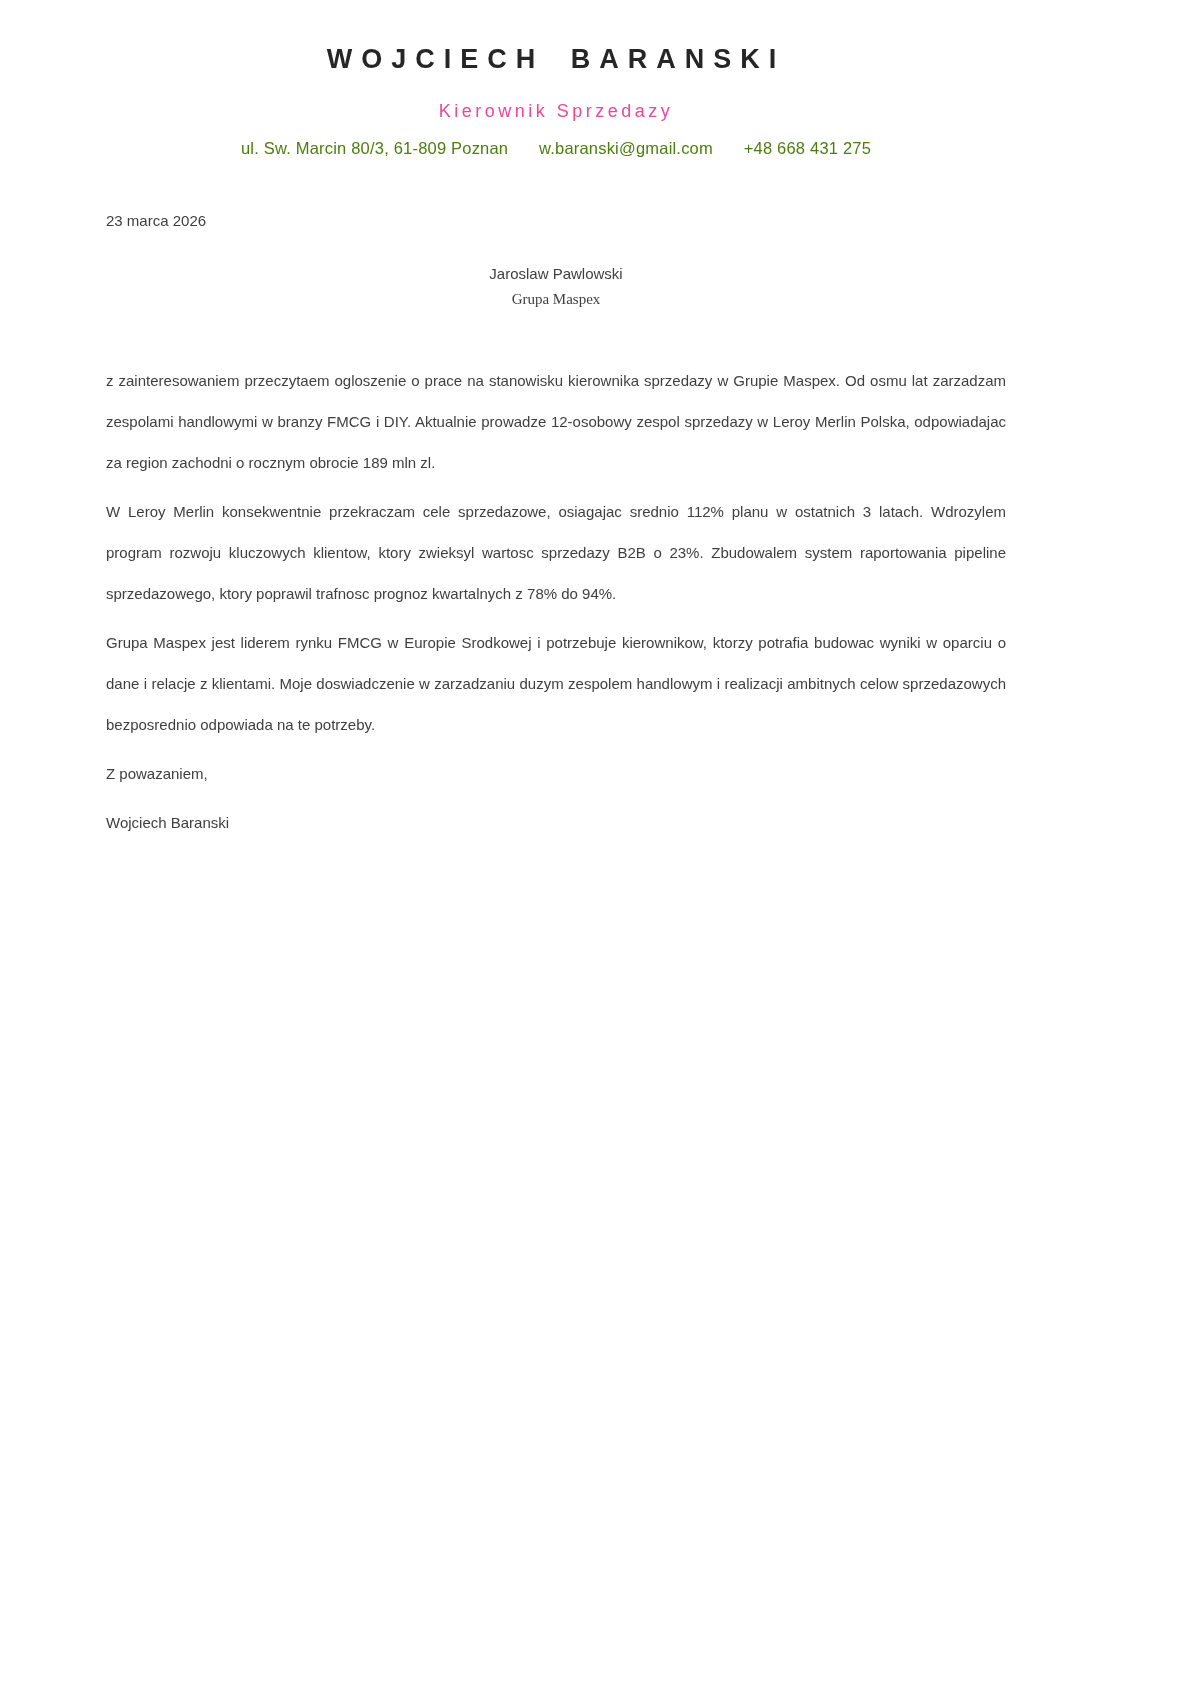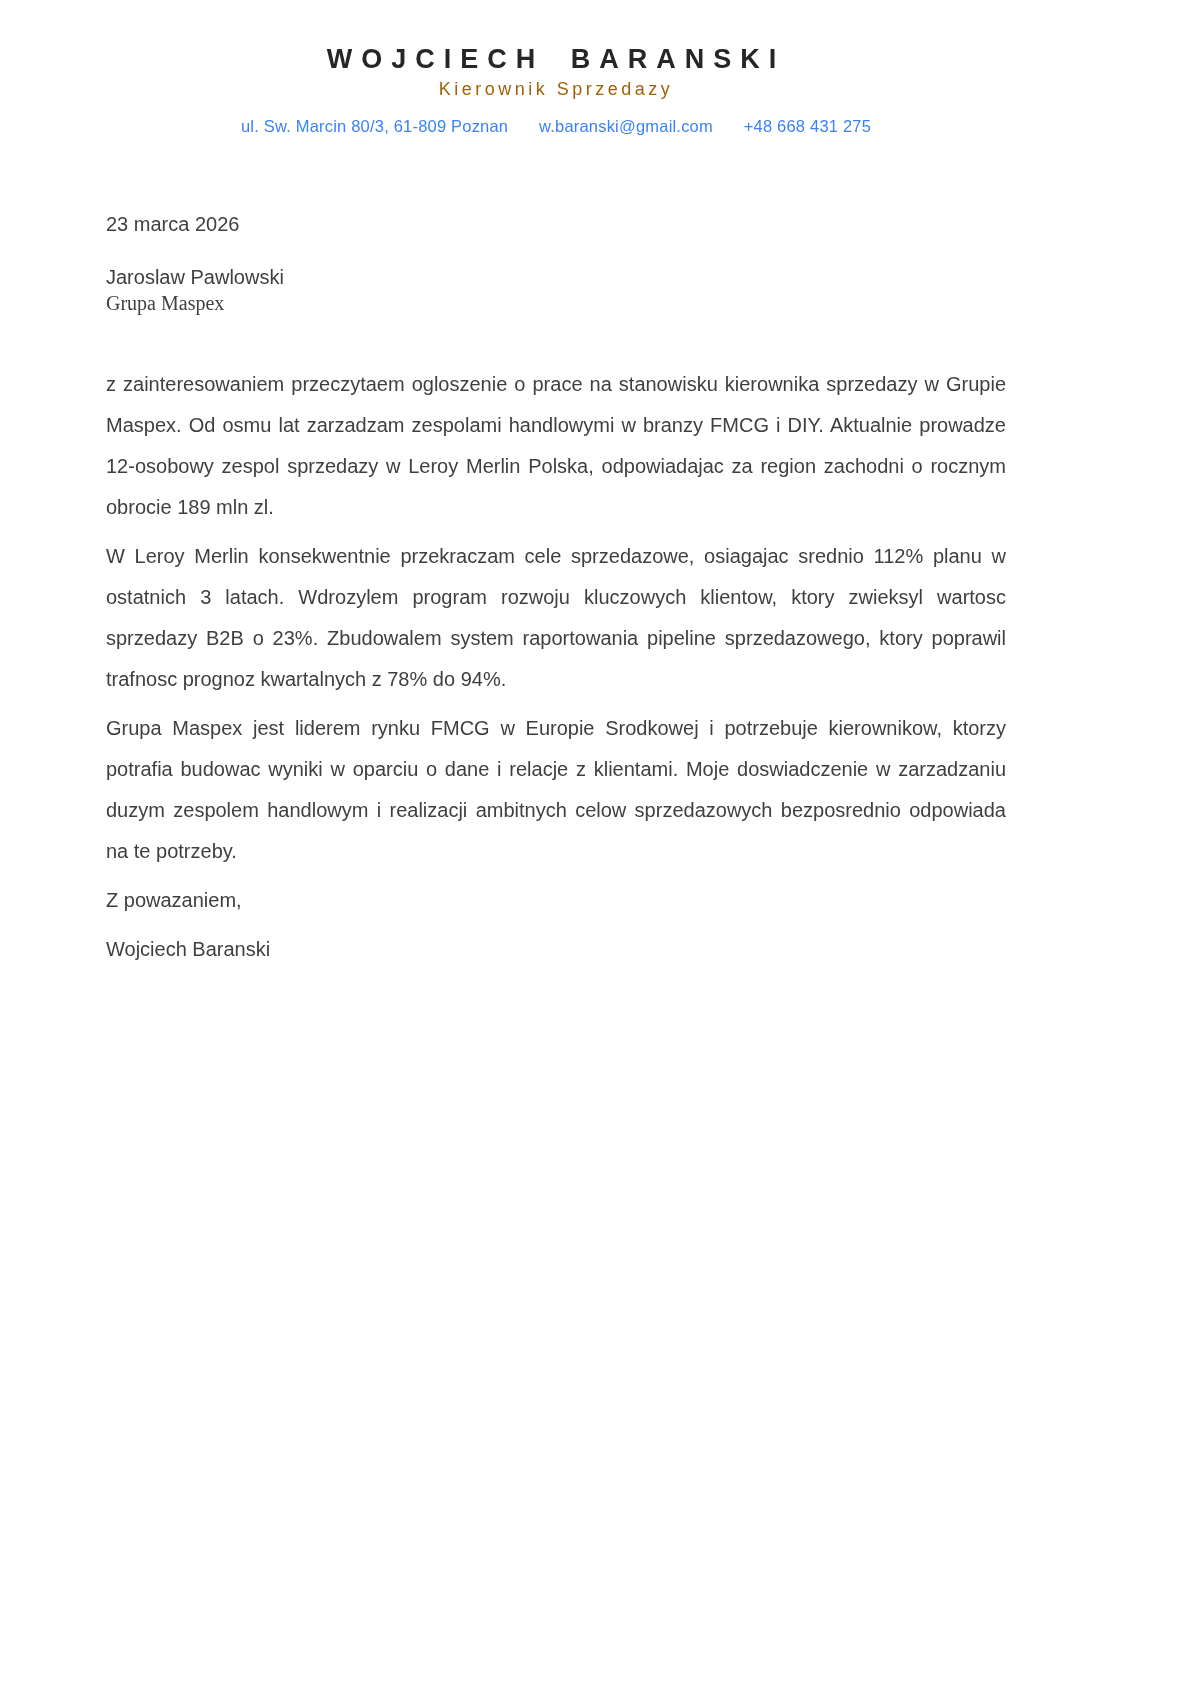--- a/index.html
+++ b/index.html
@@ -30,45 +30,46 @@
     font-weight: 700;
     letter-spacing: 9px;
     word-spacing: 10px;
     color: #262626;
     margin: 0;
   }
   .person-title {
     font-size: 18px;
     font-weight: 400;
     letter-spacing: 3.5px;
-    color: #a16207;
-    margin-top: 4px;
+    color: #ec4899;
+    margin-top: 26px;
   }
   .contact-line {
     font-size: 16.5px;
-    color: #3b82f6;
+    color: #4d7c0f;
     margin-top: 17px;
     letter-spacing: 0.2px;
   }
   .contact-line span {
     margin: 0 13px;
   }
   
   .letter-body {
-    margin-top: 76px;
-    font-size: 20px;
+    margin-top: 50px;
+    font-size: 15px;
     line-height: 41px;
   }
   .date-line {
     margin: 0 0 28px 0;
     line-height: 25px;
   }
   .recipient-block {
     margin: 0 0 48px 0;
     line-height: 25.5px;
+    text-align: center;
   }
   .recipient-block .r-name { display: block; }
   .recipient-block .r-company { display: block; font-family: Liberation Serif, serif; }
   .salutation {
     margin: 0 0 8px 0;
   }
   .para {
     margin: 0 0 8px 0;
     text-align: justify;
   }

